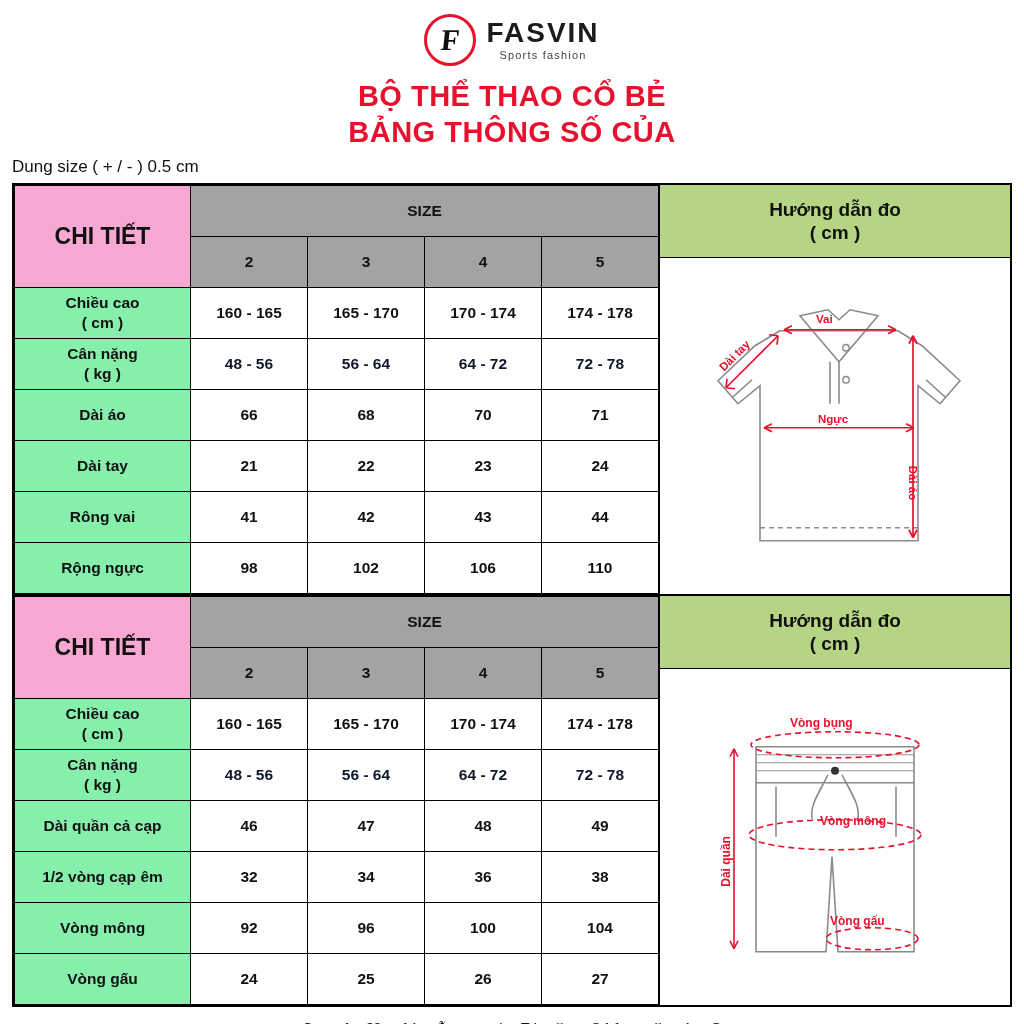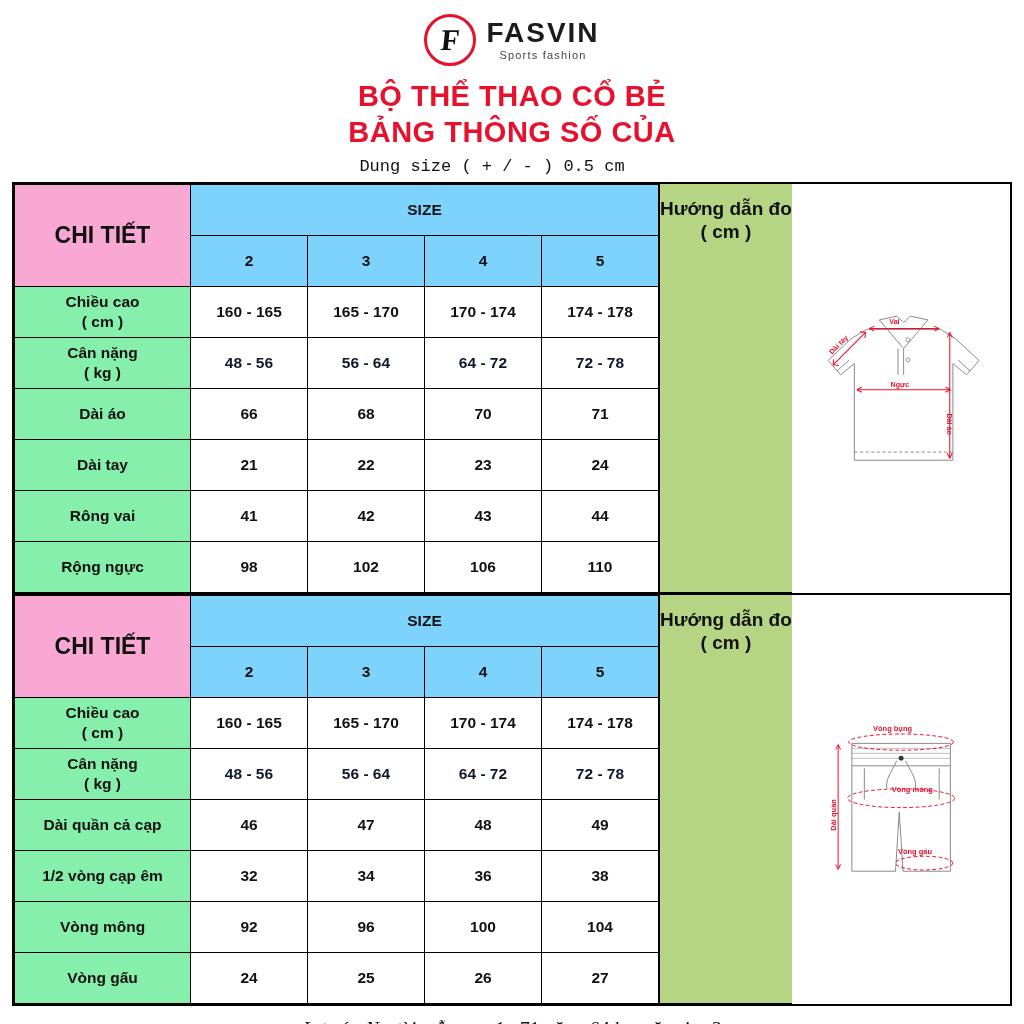--- a/index.html
+++ b/index.html
@@ -71,25 +71,24 @@
   .main-title {
     text-align: center;
     color: #e8112d;
     font-size: 29px;
     font-weight: bold;
     letter-spacing: 0.5px;
     line-height: 1.25;
     margin-top: 6px;
   }
   .tolerance {
-    text-align: center;
+    text-align: left;
     font-size: 17px;
     color: #111;
     margin: 6px 40px 6px 0;
-    font-family: Liberation Mono, monospace;
   }
 
   
   .block {
     display: flex;
     border: 2px solid #000;
     box-sizing: border-box;
   }
   .block + .block {
     border-top: none;
@@ -101,21 +100,21 @@
   }
   table.sizes td, table.sizes th {
     border: 1.5px solid #000;
     text-align: center;
     font-size: 15.5px;
     font-weight: bold;
     padding: 0;
     height: 50px;
   }
   .head-green {
-    background: #7dd3fc;
+    background: #a3a3a3;
   }
   .col-detail {
     width: 175px;
     background: #86efac;
     font-size: 15px;
   }
   .col-detail.head {
     background: #f9a8d4;
     font-size: 23px;
   }
@@ -128,21 +127,21 @@
   }
   .two-line {
     line-height: 1.25;
   }
   .red { color: #0f172a; }
 
   
   .guide {
     flex: 1;
     display: flex;
-    flex-direction: row;
+    flex-direction: column;
     border-left: 1.5px solid #000;
     box-sizing: border-box;
   }
   .guide-head {
     background: #b5d585;
     border-bottom: 1.5px solid #000;
     text-align: center;
     font-weight: bold;
     font-size: 19px;
     line-height: 1.25;

